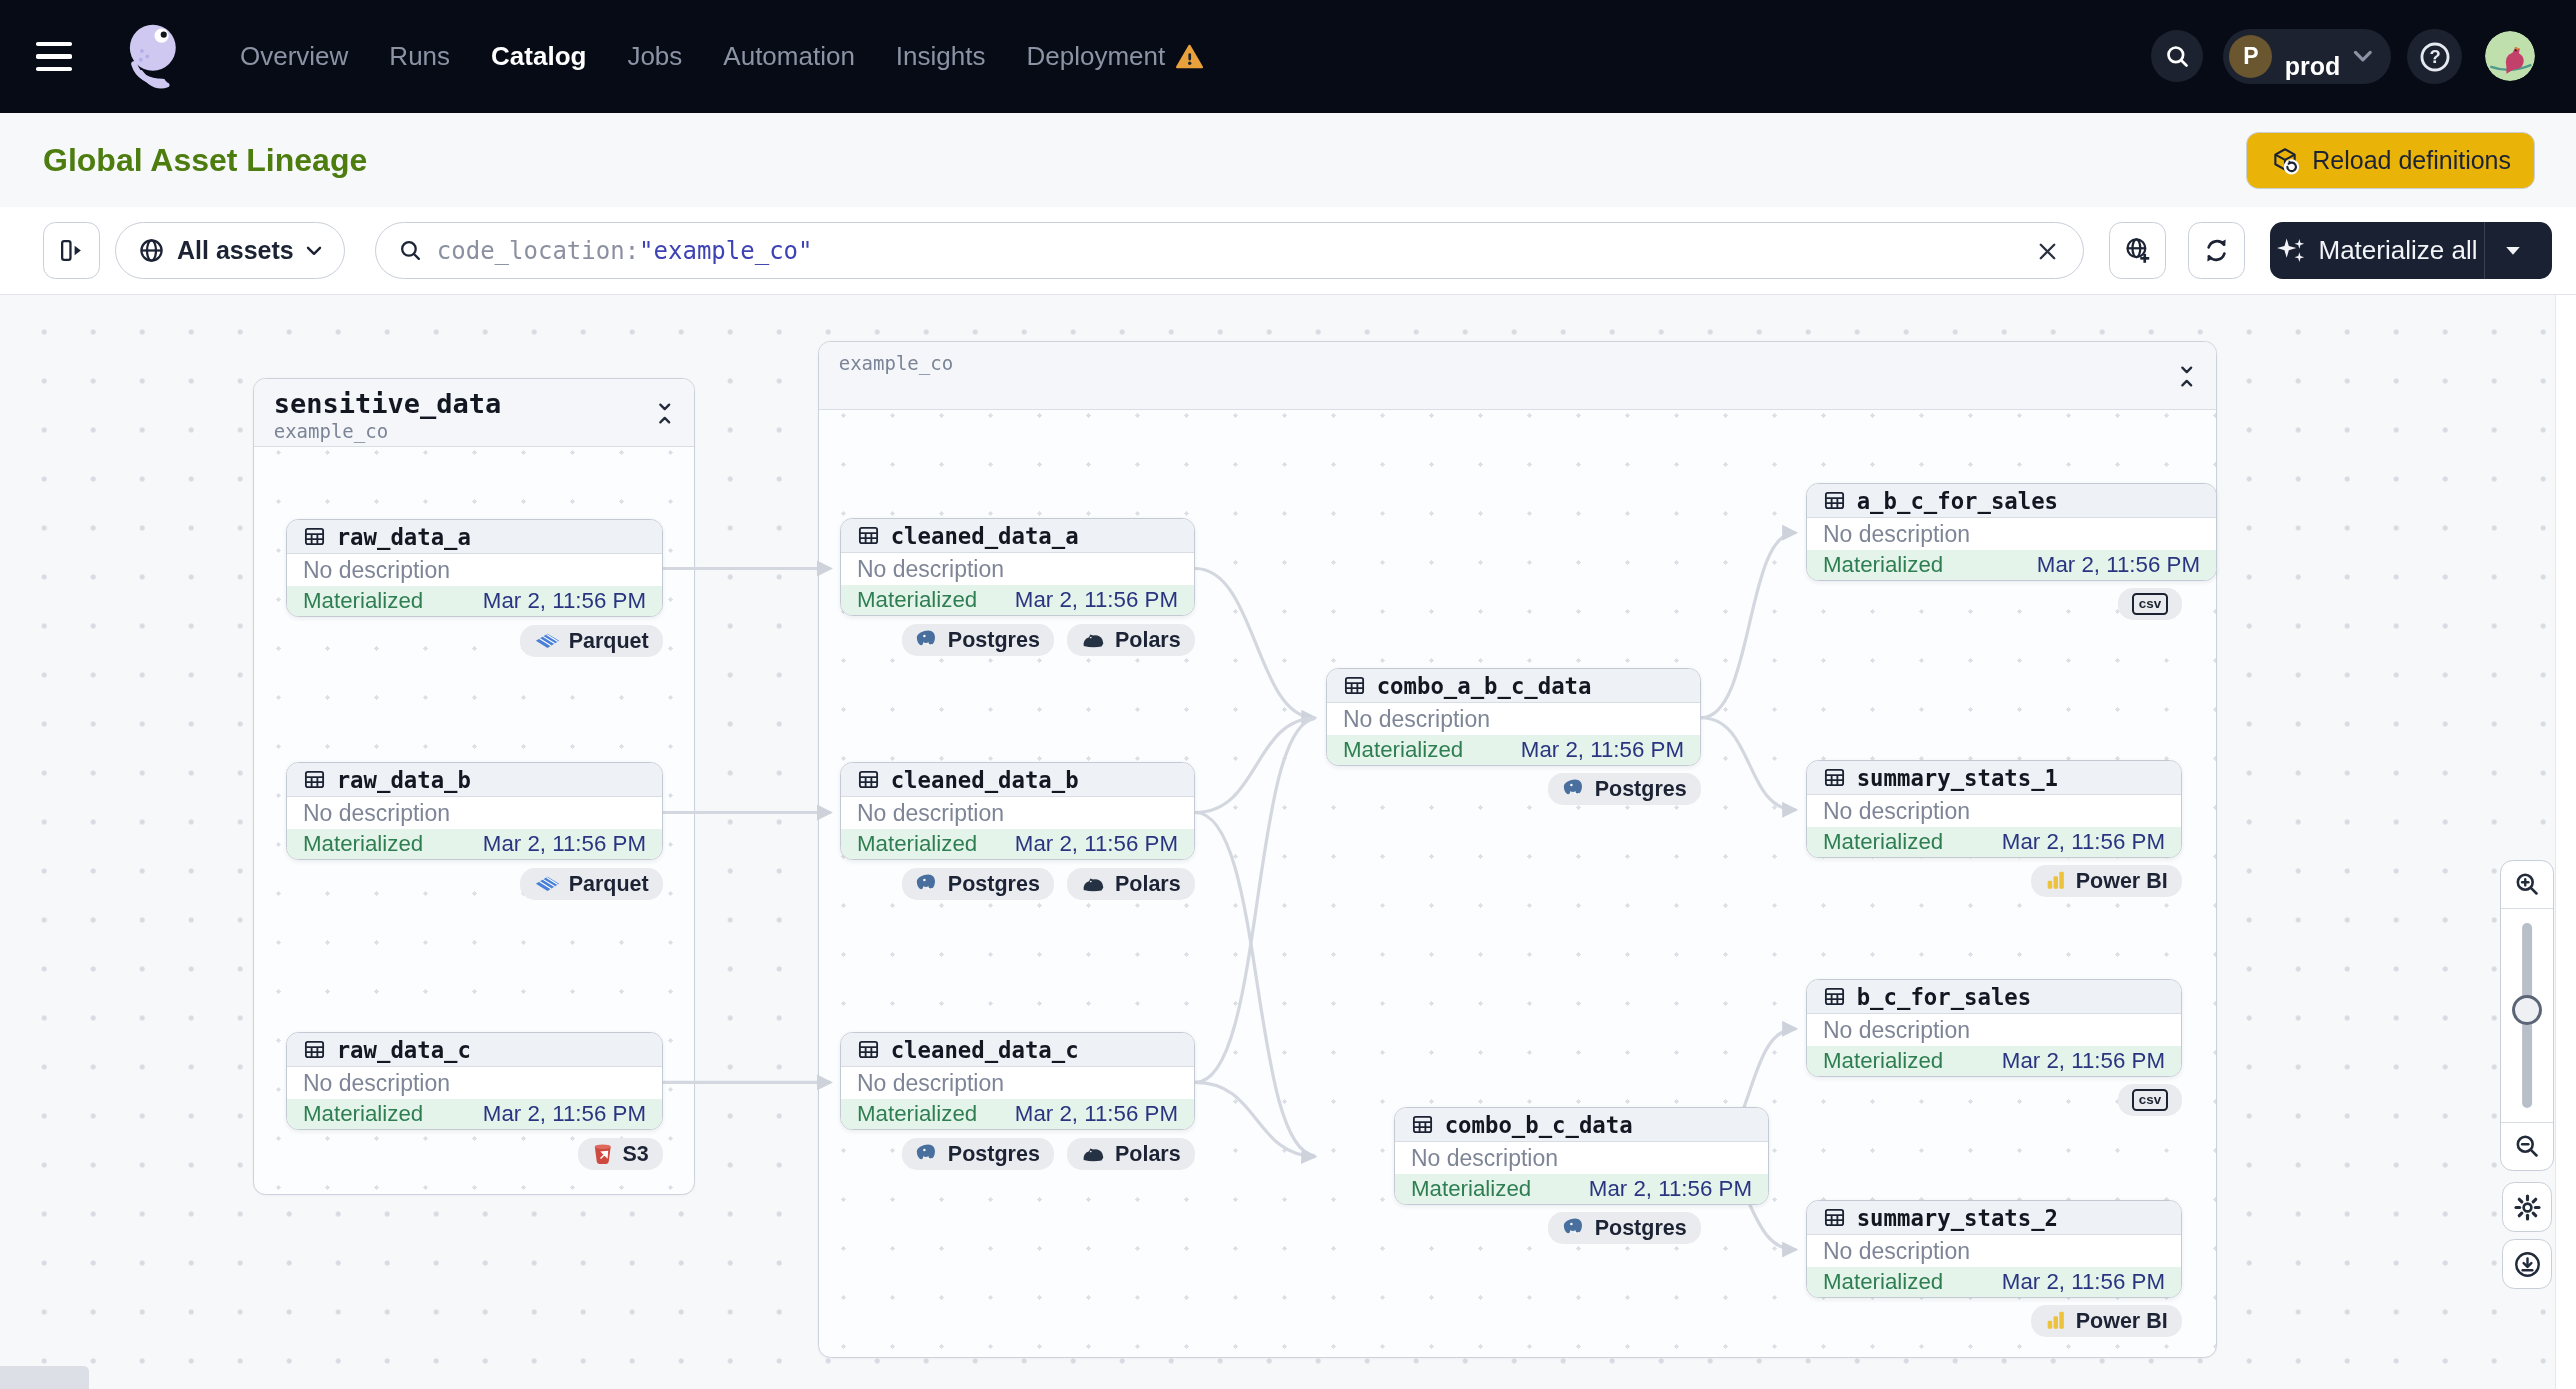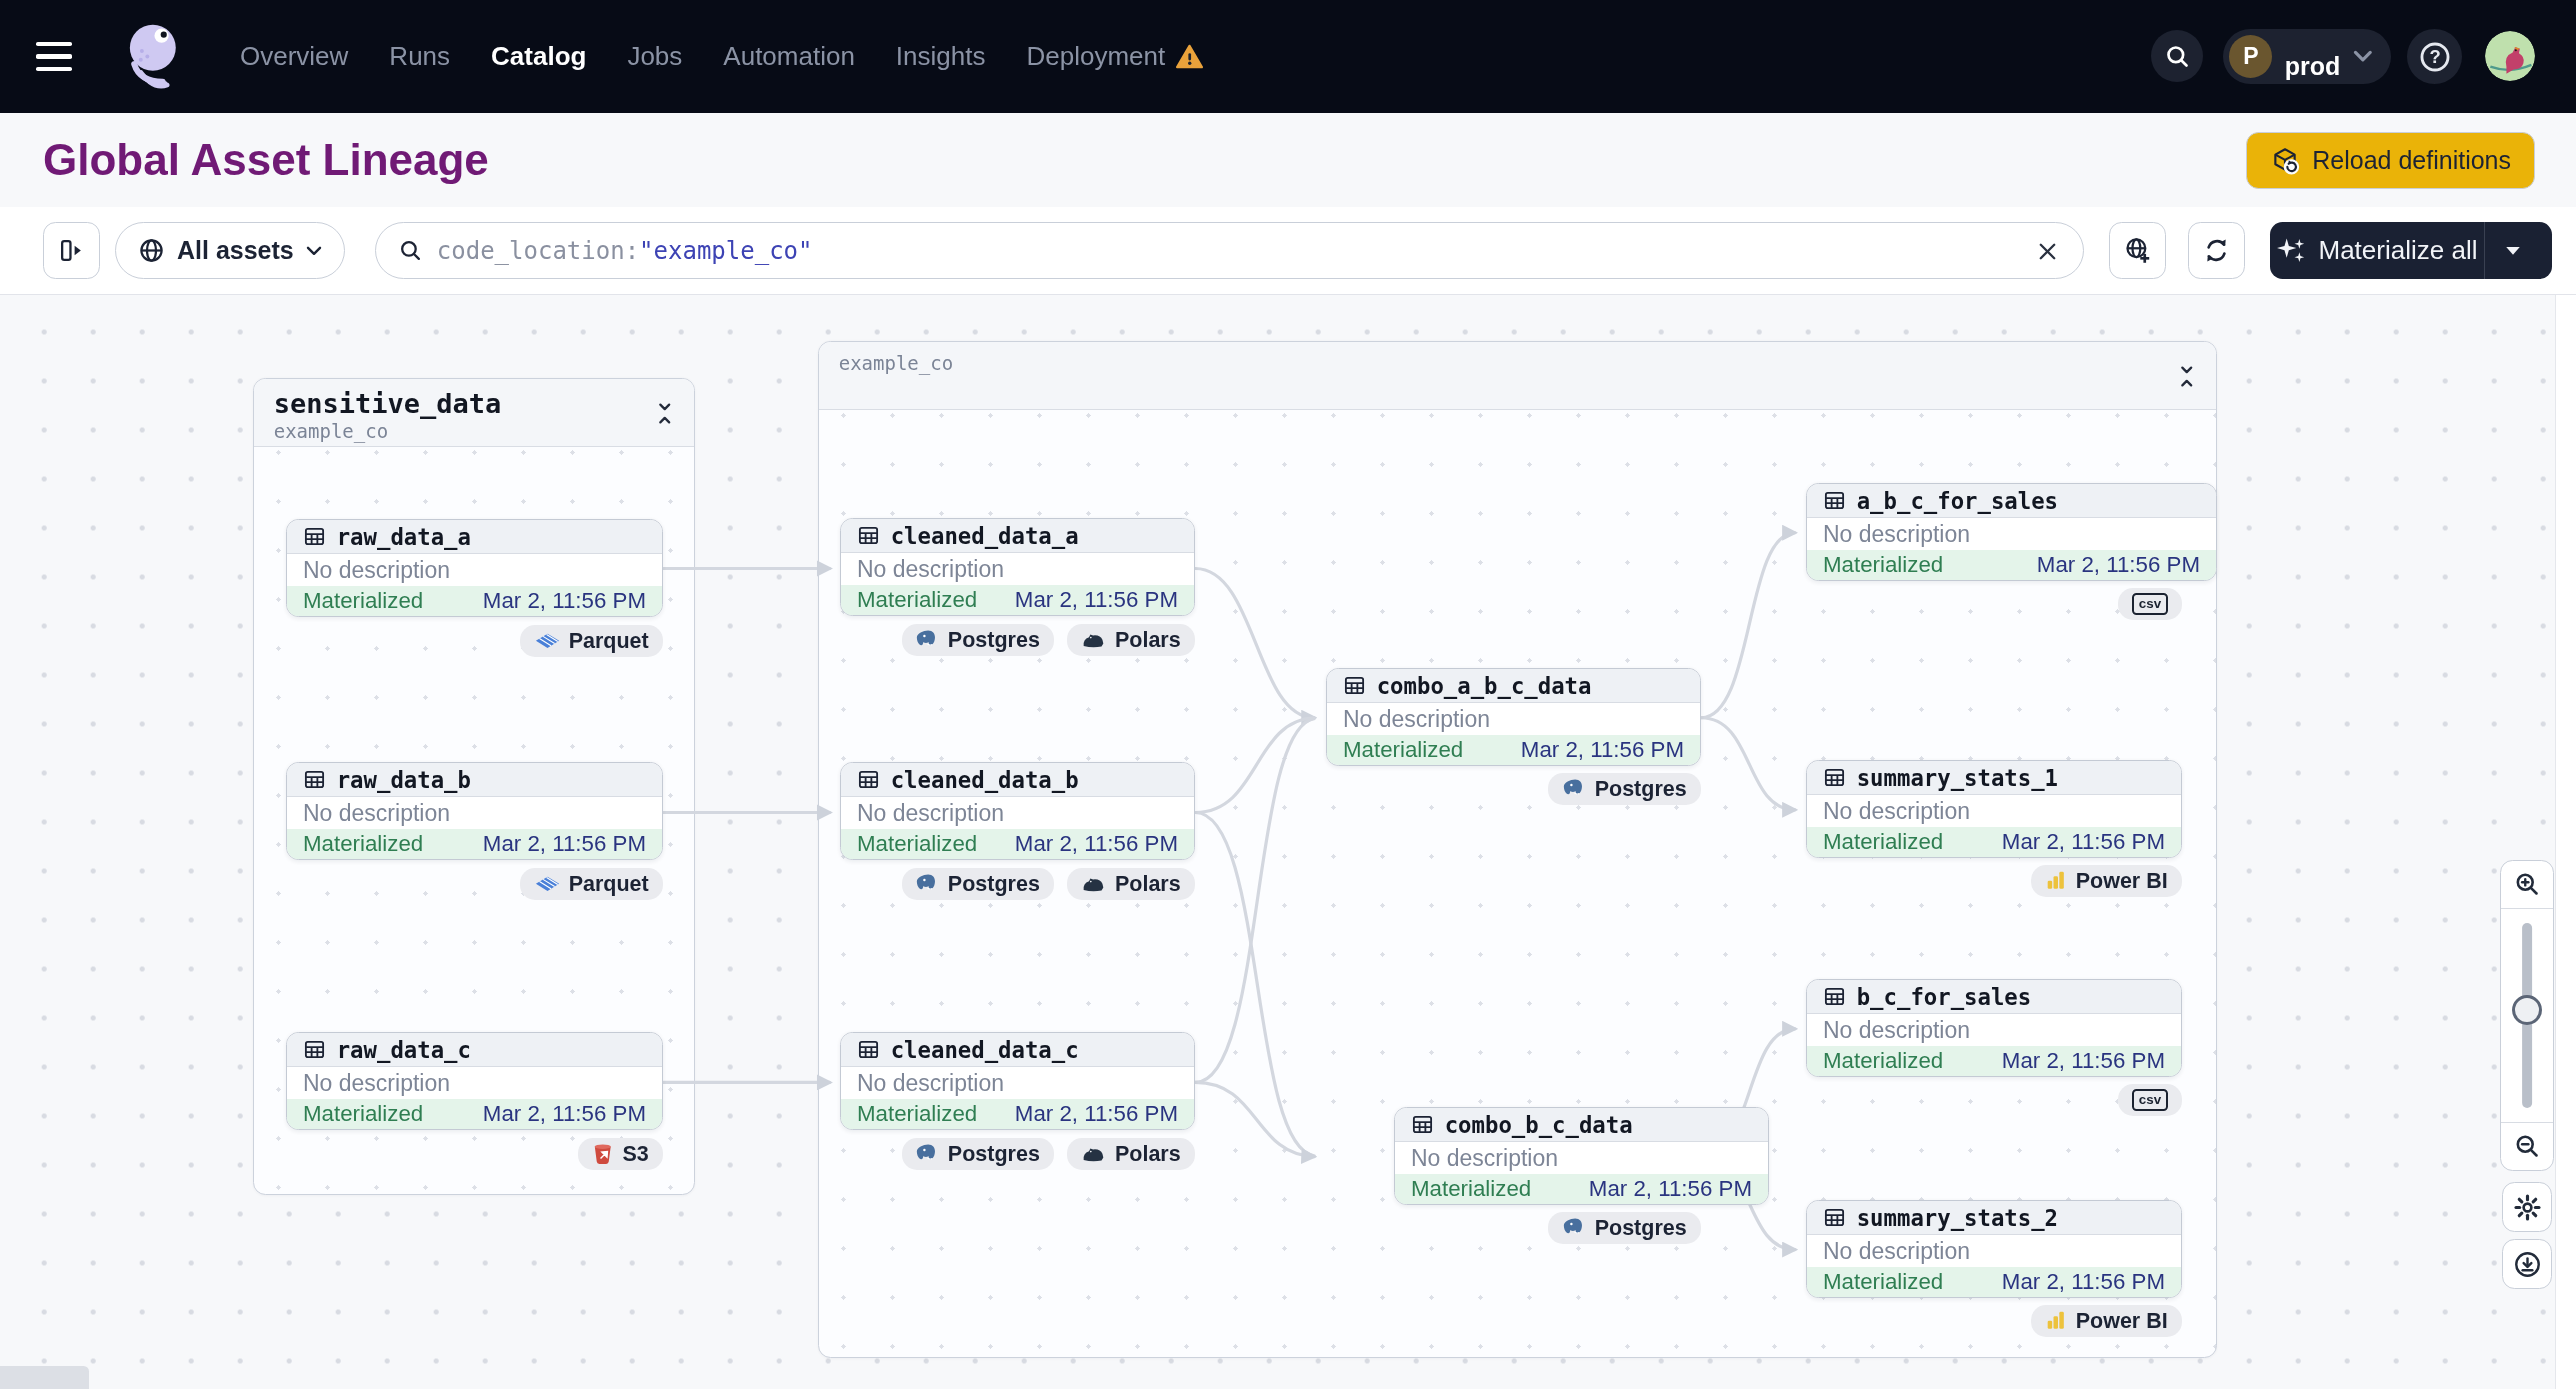--- a/index.html
+++ b/index.html
@@ -25,21 +25,21 @@
   .prod-avatar { width:43px; height:43px; border-radius:50%; background:#6a562f; color:#fff;
                  display:flex; align-items:center; justify-content:center; font-size:23px; font-weight:700; }
   .prod-name { color:#fff; font-size:25px; font-weight:600;margin-top:20px; }
   .help-circle { position:absolute; left:2407px; top:29px; width:55px; height:55px; }
   .user-avatar { position:absolute; left:2485px; top:31px; width:50px; height:50px; border-radius:50%;
                  overflow:hidden; cursor:pointer; }
 
   
   .pagehead { position:absolute; left:0; top:113px; width:2576px; height:95px; background:#f7f8fa;
               border-bottom:0.9px solid #e2e4ea; display:flex; align-items:center; z-index:40; }
-  .pagetitle { margin-left:43px; font-size:44px; font-weight:700; color:#701a75; }
+  .pagetitle { margin-left:43px; font-size:32px; font-weight:700; color:#4d7c0f; }
   .reload-btn { position:absolute; right:41px; top:19px; height:57px; padding:0 23px; border:0.9px solid #c9cfd9;
                 border-radius:12.5px; background:#eab308; display:flex; align-items:center; gap:12.5px;
                 font-size:25px; font-weight:500; color:#1c2334; cursor:pointer; }
 
   
   .toolbar { position:absolute; left:0; top:207px; width:2576px; height:88px; background:#ffffff;
              border-bottom:0.9px solid #e2e4ea; z-index:40; }
   .tbtn { position:absolute; top:15px; height:57px; border:0.9px solid #c9cfd9; border-radius:12.5px;
           background:#fff; display:flex; align-items:center; justify-content:center; cursor:pointer; }
   .scope-btn { position:absolute; left:115px; top:15px; height:57px; padding:0 21.5px; border:0.9px solid #c9cfd9;

